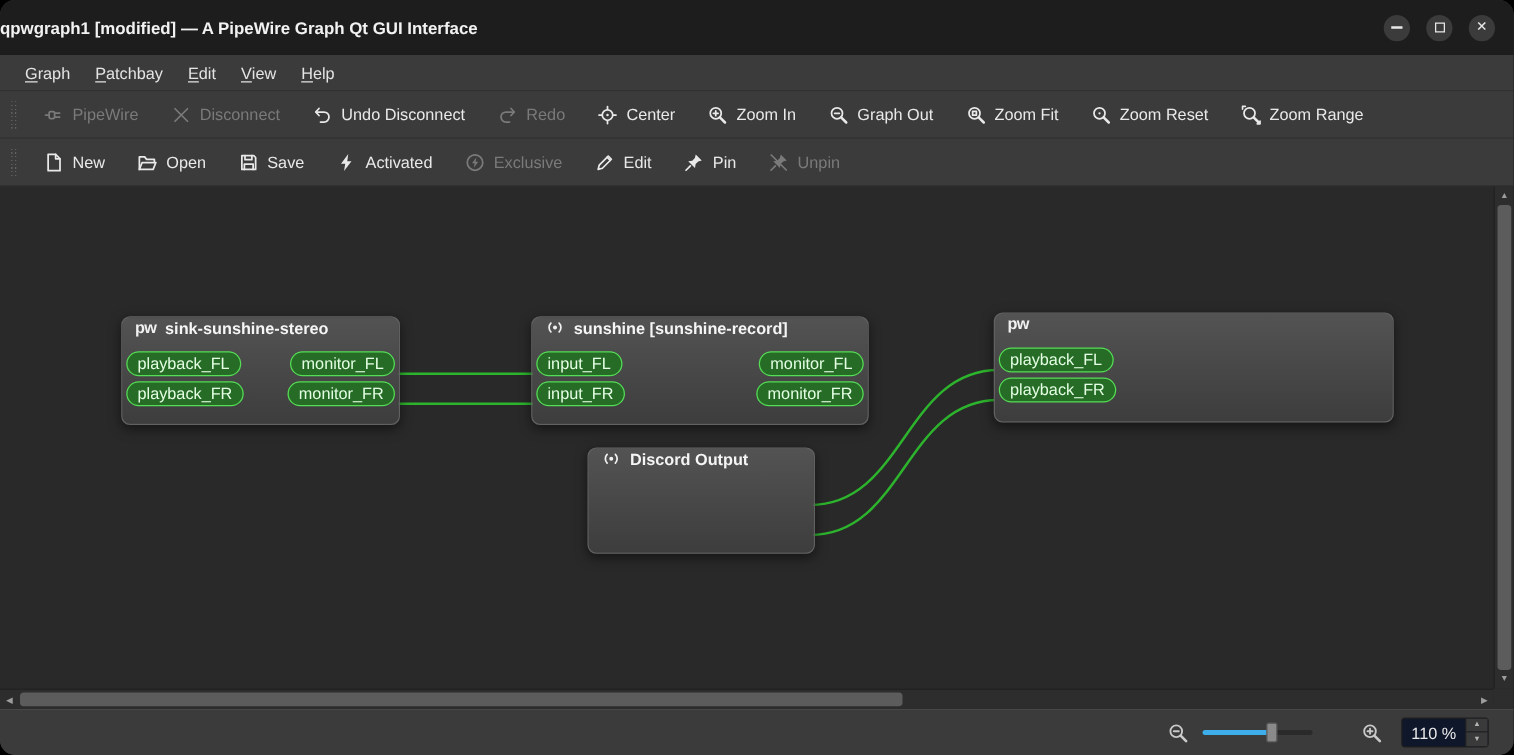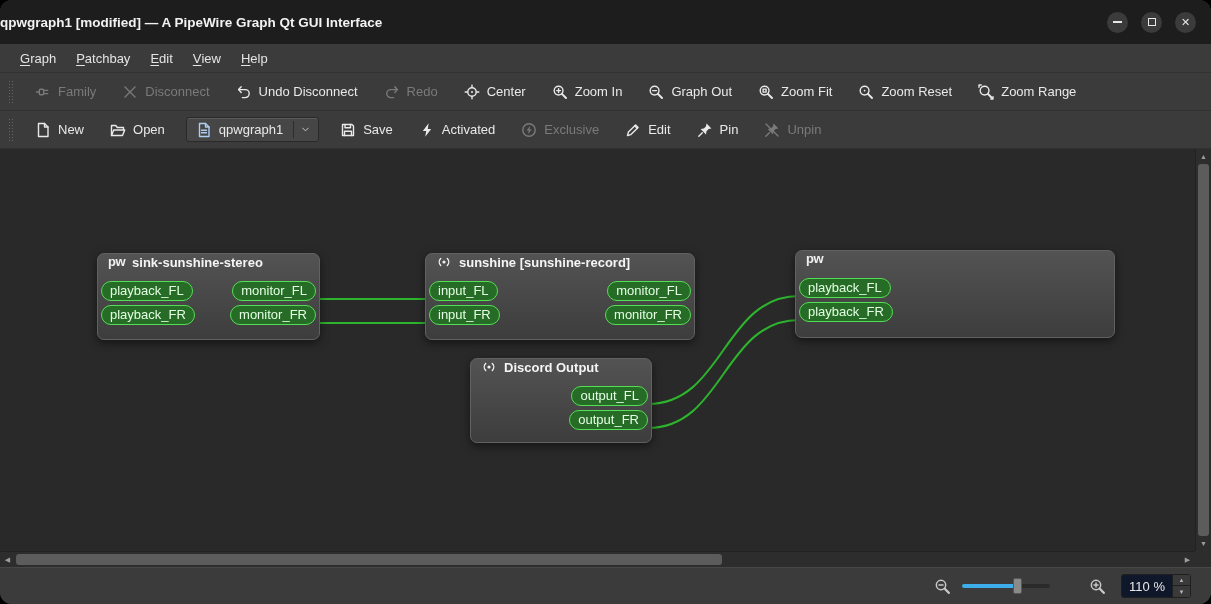--- a/index.html
+++ b/index.html
@@ -105,21 +105,21 @@
   <div class="toolbar" id="toolbar-graph">
       <div class="tb-handle"></div>
       <div class="tb-btn disabled">
         <span class="tb-icon">
           <svg width="16" height="16" viewBox="0 0 16 16" fill="none" stroke="currentColor" stroke-width="1.4" stroke-linecap="round" stroke-linejoin="round">
             <path d="M1.5 8h2.8"></path>
             <rect x="4.3" y="5.2" width="4.4" height="5.6" rx="1.2"></rect>
             <path d="M8.7 6.4h4M8.7 9.6h4"></path>
           </svg>
         </span>
-        <span>Family</span>
+        <span>PipeWire</span>
       </div>
       <div class="tb-btn disabled">
         <span class="tb-icon">
           <svg width="16" height="16" viewBox="0 0 16 16" fill="none" stroke="currentColor" stroke-width="1.4" stroke-linecap="round" stroke-linejoin="round">
             <path d="M3 3l10 10M13 3L3 13"></path>
           </svg>
         </span>
         <span>Disconnect</span>
       </div>
       <div class="tb-btn">
@@ -213,35 +213,20 @@
         <span>New</span>
       </div>
       <div class="tb-btn">
         <span class="tb-icon">
           <svg width="16" height="16" viewBox="0 0 16 16" fill="none" stroke="currentColor" stroke-width="1.4" stroke-linecap="round" stroke-linejoin="round">
             <path d="M1.5 13.5v-10h4.2l1.6 2h6.2v2"></path>
             <path d="M1.5 13.5l2.2-5.5h11l-2.2 5.5z"></path>
           </svg>
         </span>
         <span>Open</span>
-      </div>
-      <div class="combo">
-        <span class="tb-icon combo-doc">
-          <svg width="16" height="16" viewBox="0 0 16 16" fill="none" stroke="currentColor" stroke-width="1.4" stroke-linecap="round" stroke-linejoin="round">
-            <path d="M3.5 1.5h6L13 5v9.5H3.5z"></path>
-            <path d="M9.5 1.5V5H13"></path>
-            <path d="M5.5 8.2h5M5.5 10.8h5"></path>
-          </svg>
-        </span>
-        <span>qpwgraph1</span>
-        <span class="arrowbox">
-          <svg width="11" height="11" viewBox="0 0 16 16" fill="none" stroke="currentColor" stroke-width="1.4" stroke-linecap="round" stroke-linejoin="round">
-            <path d="M4 6l4 4 4-4"></path>
-          </svg>
-        </span>
       </div>
       <div class="tb-btn">
         <span class="tb-icon">
           <svg width="16" height="16" viewBox="0 0 16 16" fill="none" stroke="currentColor" stroke-width="1.4" stroke-linecap="round" stroke-linejoin="round">
             <path d="M2.5 2.5h9.5l1.5 1.5v9.5H2.5z"></path>
             <path d="M5 2.5v3.2h5.5V2.5"></path>
             <path d="M4.5 13.5V9.2h7v4.3"></path>
           </svg>
         </span>
         <span>Save</span>
@@ -355,30 +340,20 @@
         </div>
         <div class="node" style="left: 470px; top: 209px; width: 182px; height: 85px;">
           <div class="node-head">
             <span class="node-icon">
               <svg width="16" height="16" viewBox="0 0 16 16" fill="none" stroke="currentColor" stroke-width="1.4" stroke-linecap="round" stroke-linejoin="round">
                 <circle cx="8" cy="8" r="1.6" fill="currentColor" stroke="none"></circle>
                 <path d="M4.7 4.5a5 5 0 0 0 0 7M11.3 4.5a5 5 0 0 1 0 7"></path>
               </svg>
             </span>
             <span class="node-title">Discord Output</span>
-          </div>
-          <div class="node-body">
-            <div class="port-row">
-              <div class="port in empty"></div>
-              <div class="port out">output_FL</div>
-            </div>
-            <div class="port-row">
-              <div class="port in empty"></div>
-              <div class="port out">output_FR</div>
-            </div>
           </div>
         </div>
       </div>
 
     <div class="vscroll">
       <span class="varrow" style="top:0">▲</span>
       <div class="vthumb"></div>
       <span class="varrow" style="bottom:0">▼</span>
     </div>
     <div class="hscroll">

